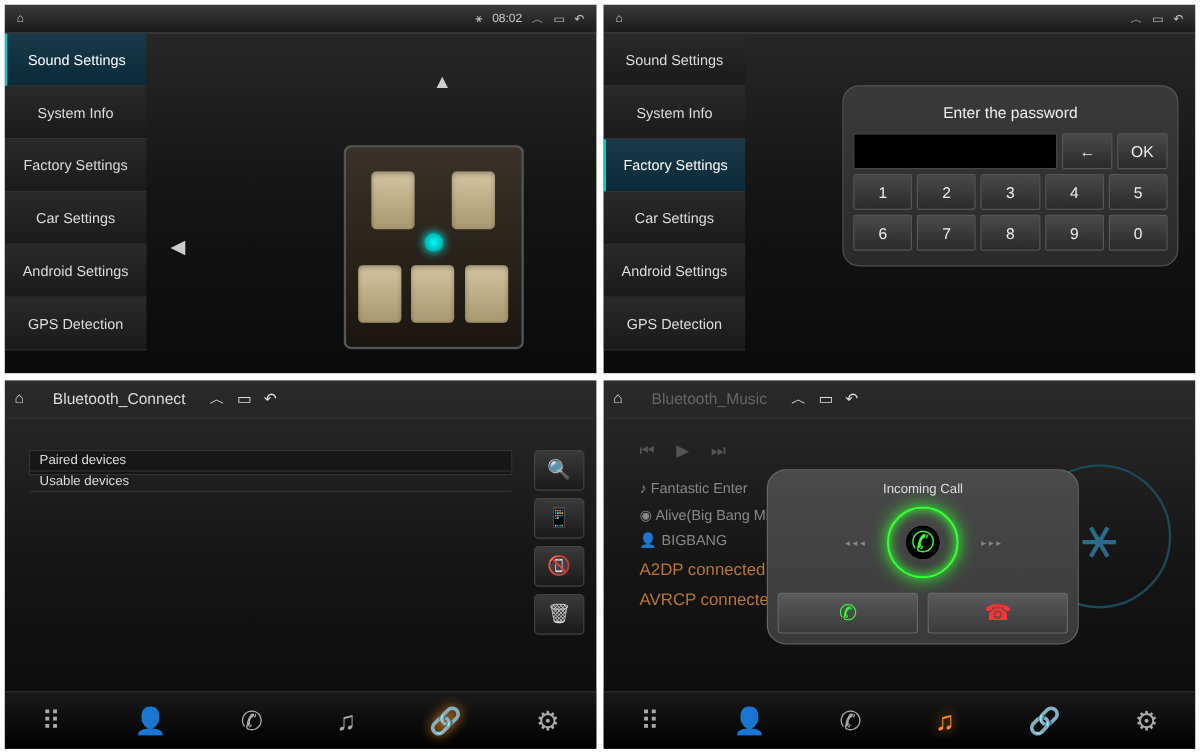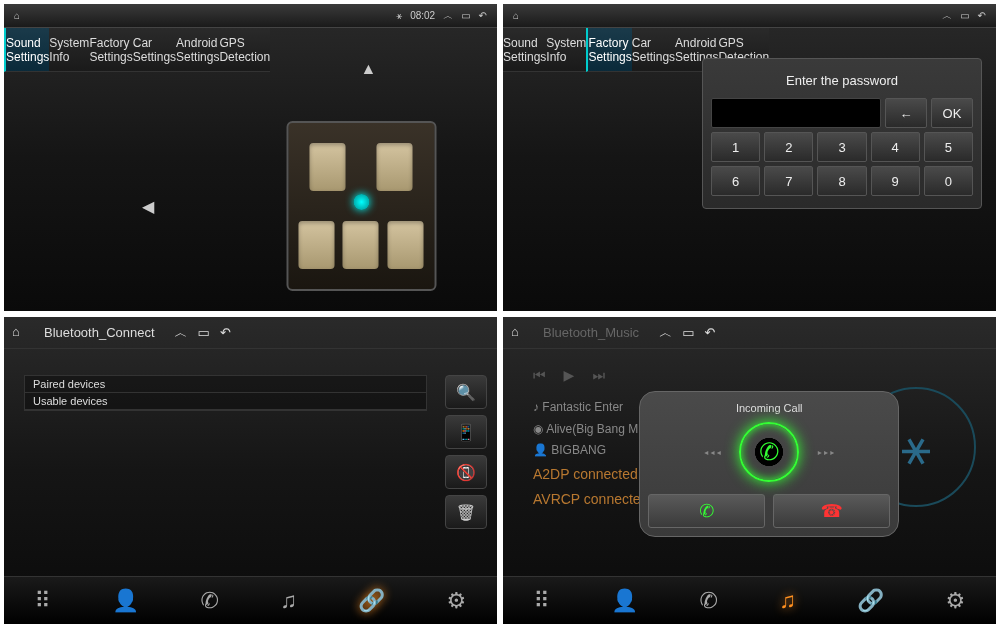--- a/index.html
+++ b/index.html
@@ -1,45 +1,45 @@
 <!DOCTYPE html>
 <html><head>
 <meta charset="utf-8">
 <style>
 *{margin:0;padding:0;box-sizing:border-box;font-family:Arial,sans-serif}
 body{background:#fff;width:1000px;height:628px;display:grid;grid-template-columns:1fr 1fr;grid-template-rows:1fr 1fr;gap:6px;padding:4px}
 .panel{background:linear-gradient(180deg,#2a2a2a 0%,#151515 50%,#0a0a0a 100%);position:relative;overflow:hidden;color:#ddd}
 .topbar{height:24px;background:linear-gradient(180deg,#3a3a3a,#1a1a1a);display:flex;align-items:center;padding:0 6px;font-size:10px;color:#ccc;border-bottom:1px solid #444}
 .topbar .spacer{flex:1}
 .topbar span{margin:0 4px}
-.sidebar{position:absolute;left:0;top:24px;bottom:16px;width:118px;display:flex;flex-direction:row}
+.sidebar{position:absolute;left:0;top:24px;bottom:16px;width:118px;display:flex;flex-direction:column}
 .sidebar-item{height:44px;display:flex;align-items:center;justify-content:center;font-size:12px;color:#ddd;border-bottom:1px solid #333;background:linear-gradient(180deg,#2a2a2a,#1a1a1a);cursor:pointer}
 .sidebar-item.active{background:linear-gradient(180deg,#1a3a4a,#0a2a3a);border-left:2px solid #0cc;color:#fff}
 .main-area{position:absolute;left:118px;right:0;top:24px;bottom:0}
 
 .car-controls{position:relative;width:100%;height:100%}
 .arrow{position:absolute;color:#ccc;cursor:pointer;font-size:16px}
 .arrow.up{top:8px;left:50%;transform:translateX(-50%)}
 .arrow.left{left:20px;top:50%;transform:translateY(-50%)}
 .car-box{position:absolute;left:50%;top:50%;transform:translate(-55%,-50%);width:150px;height:170px;background:linear-gradient(180deg,#3a3228,#1a1610);border:2px solid #555;border-radius:6px;overflow:hidden}
 .seats{position:absolute;inset:8px;display:grid;grid-template-rows:1fr 1fr;gap:6px}
 .seat-row{display:flex;gap:4px;justify-content:space-around;align-items:center}
 .seat{width:36px;height:48px;background:linear-gradient(180deg,#d4c4a0,#a89870);border-radius:4px;box-shadow:inset 0 2px 4px rgba(0,0,0,.3)}
 .center-dot{position:absolute;left:50%;top:48%;transform:translate(-50%,-50%);width:16px;height:16px;border-radius:50%;background:radial-gradient(circle,#0ff,#088);box-shadow:0 0 8px #0ff}
 
-.kp-dialog{position:absolute;right:14px;top:30px;width:280px;background:linear-gradient(180deg,#3a3a3a,#2a2a2a);border:1px solid #555;border-radius:4px;padding:8px}
+.kp-dialog{position:absolute;right:14px;top:43px;width:280px;background:linear-gradient(180deg,#3a3a3a,#2a2a2a);border:1px solid #555;border-radius:14px;padding:8px}
 .kp-title{text-align:center;font-size:13px;color:#eee;padding:6px 0 10px}
 .kp-row{display:flex;gap:4px;margin-bottom:4px}
 .kp-input{flex:1;height:30px;background:#000;border:1px solid #444;border-radius:2px}
 .kp-btn{flex:1;height:30px;background:linear-gradient(180deg,#4a4a4a,#2a2a2a);border:1px solid #555;border-radius:2px;display:flex;align-items:center;justify-content:center;font-size:13px;color:#eee;cursor:pointer}
 .kp-btn.small{flex:0 0 42px}
 
 .bt-header{height:32px;display:flex;align-items:center;padding:0 8px;font-size:13px;color:#ddd;gap:10px;border-bottom:1px solid #333}
 .home-icon{width:22px;height:18px;display:inline-block}
-.device-list{position:absolute;left:20px;right:70px;top:58px;height:36px;background:rgba(0,0,0,.3);border:1px solid #333}
+.device-list{position:absolute;left:20px;right:70px;top:58px;height:21px;background:rgba(0,0,0,.3);border:1px solid #333}
 .device-row{padding:2px 8px;font-size:11px;color:#ddd;border-bottom:1px solid #333}
 .side-btns{position:absolute;right:10px;top:58px;display:flex;flex-direction:column;gap:6px}
 .side-btn{width:42px;height:34px;background:linear-gradient(180deg,#3a3a3a,#1a1a1a);border:1px solid #444;border-radius:4px;display:flex;align-items:center;justify-content:center;color:#ccc;cursor:pointer;font-size:16px}
 .bottom-nav{position:absolute;bottom:0;left:0;right:0;height:48px;display:flex;justify-content:space-around;align-items:center;background:linear-gradient(180deg,#1a1a1a,#000);border-top:1px solid #333}
 .nav-icon{color:#aaa;font-size:22px;cursor:pointer}
 .nav-icon.active{color:#ff9020;text-shadow:0 0 10px #ff9020}
 .track-info{position:absolute;left:30px;top:80px;font-size:12px;color:#888;line-height:1.8}
 .bt-big{position:absolute;right:20px;top:70px;width:120px;height:120px;border:2px solid #1a4a5a;border-radius:50%;display:flex;align-items:center;justify-content:center;color:#2a6a8a;font-size:50px}
 .call-dialog{position:absolute;left:54%;top:48%;transform:translate(-50%,-50%);width:260px;background:linear-gradient(180deg,#4a4a4a,#3a3a3a);border:1px solid #666;border-radius:16px;padding:8px;z-index:10}
 .call-title{text-align:center;font-size:11px;color:#ddd;padding:2px}

